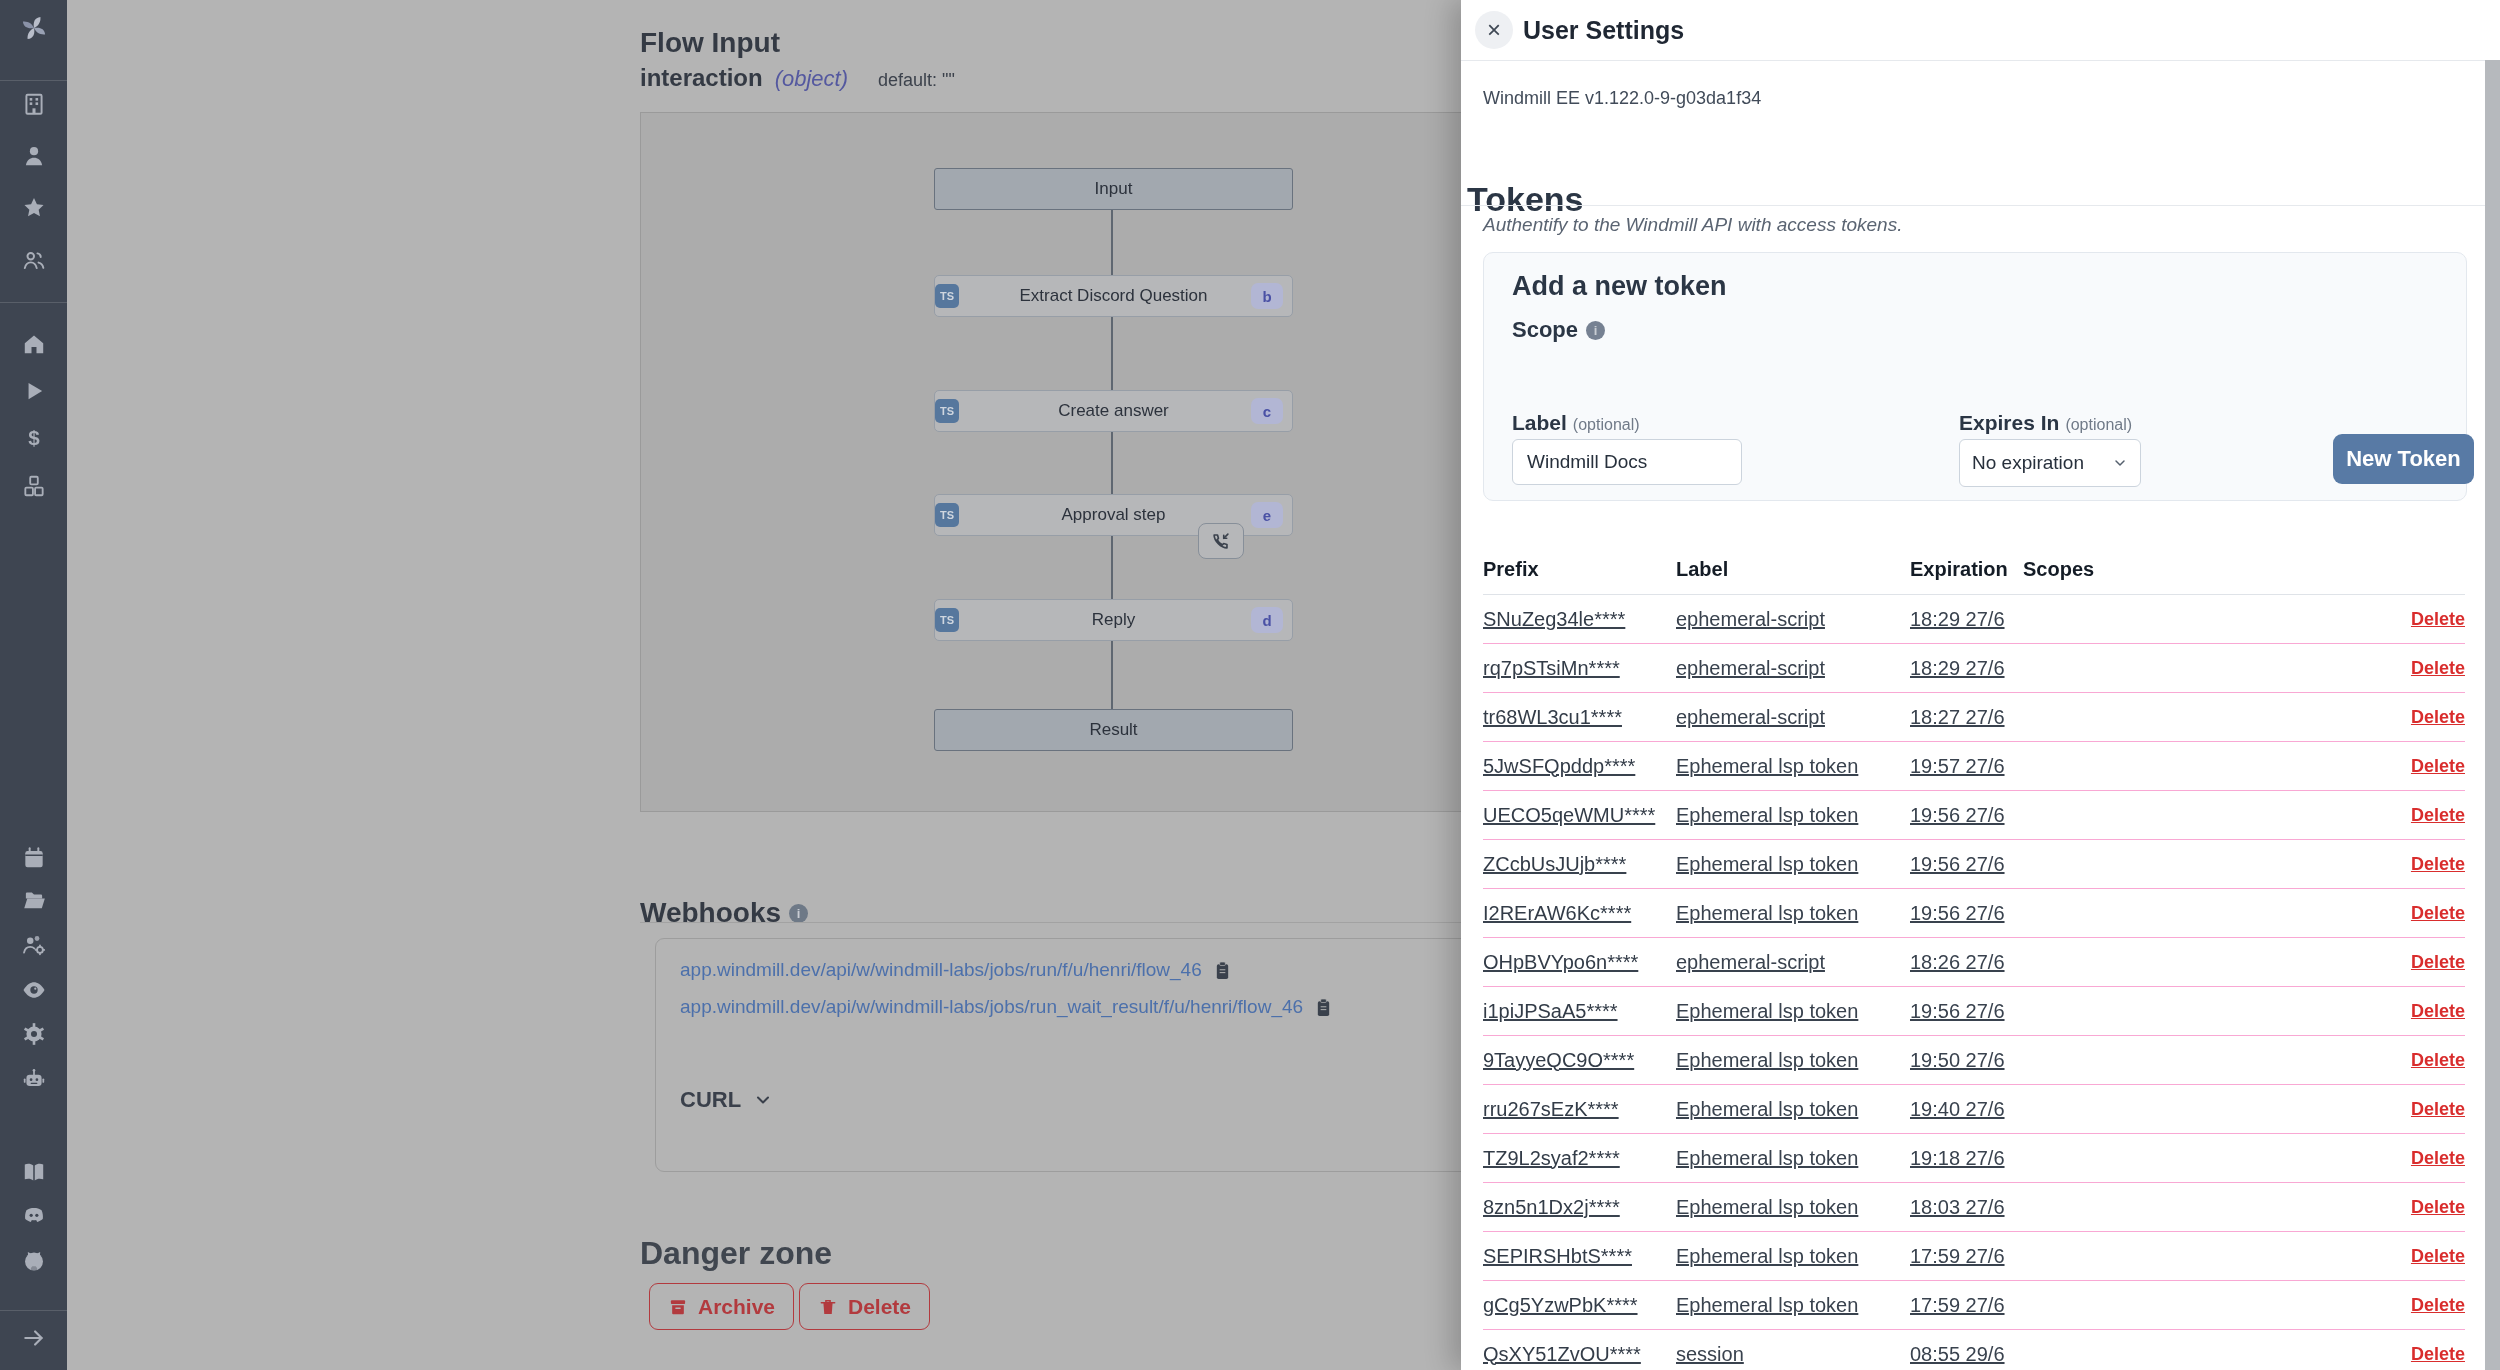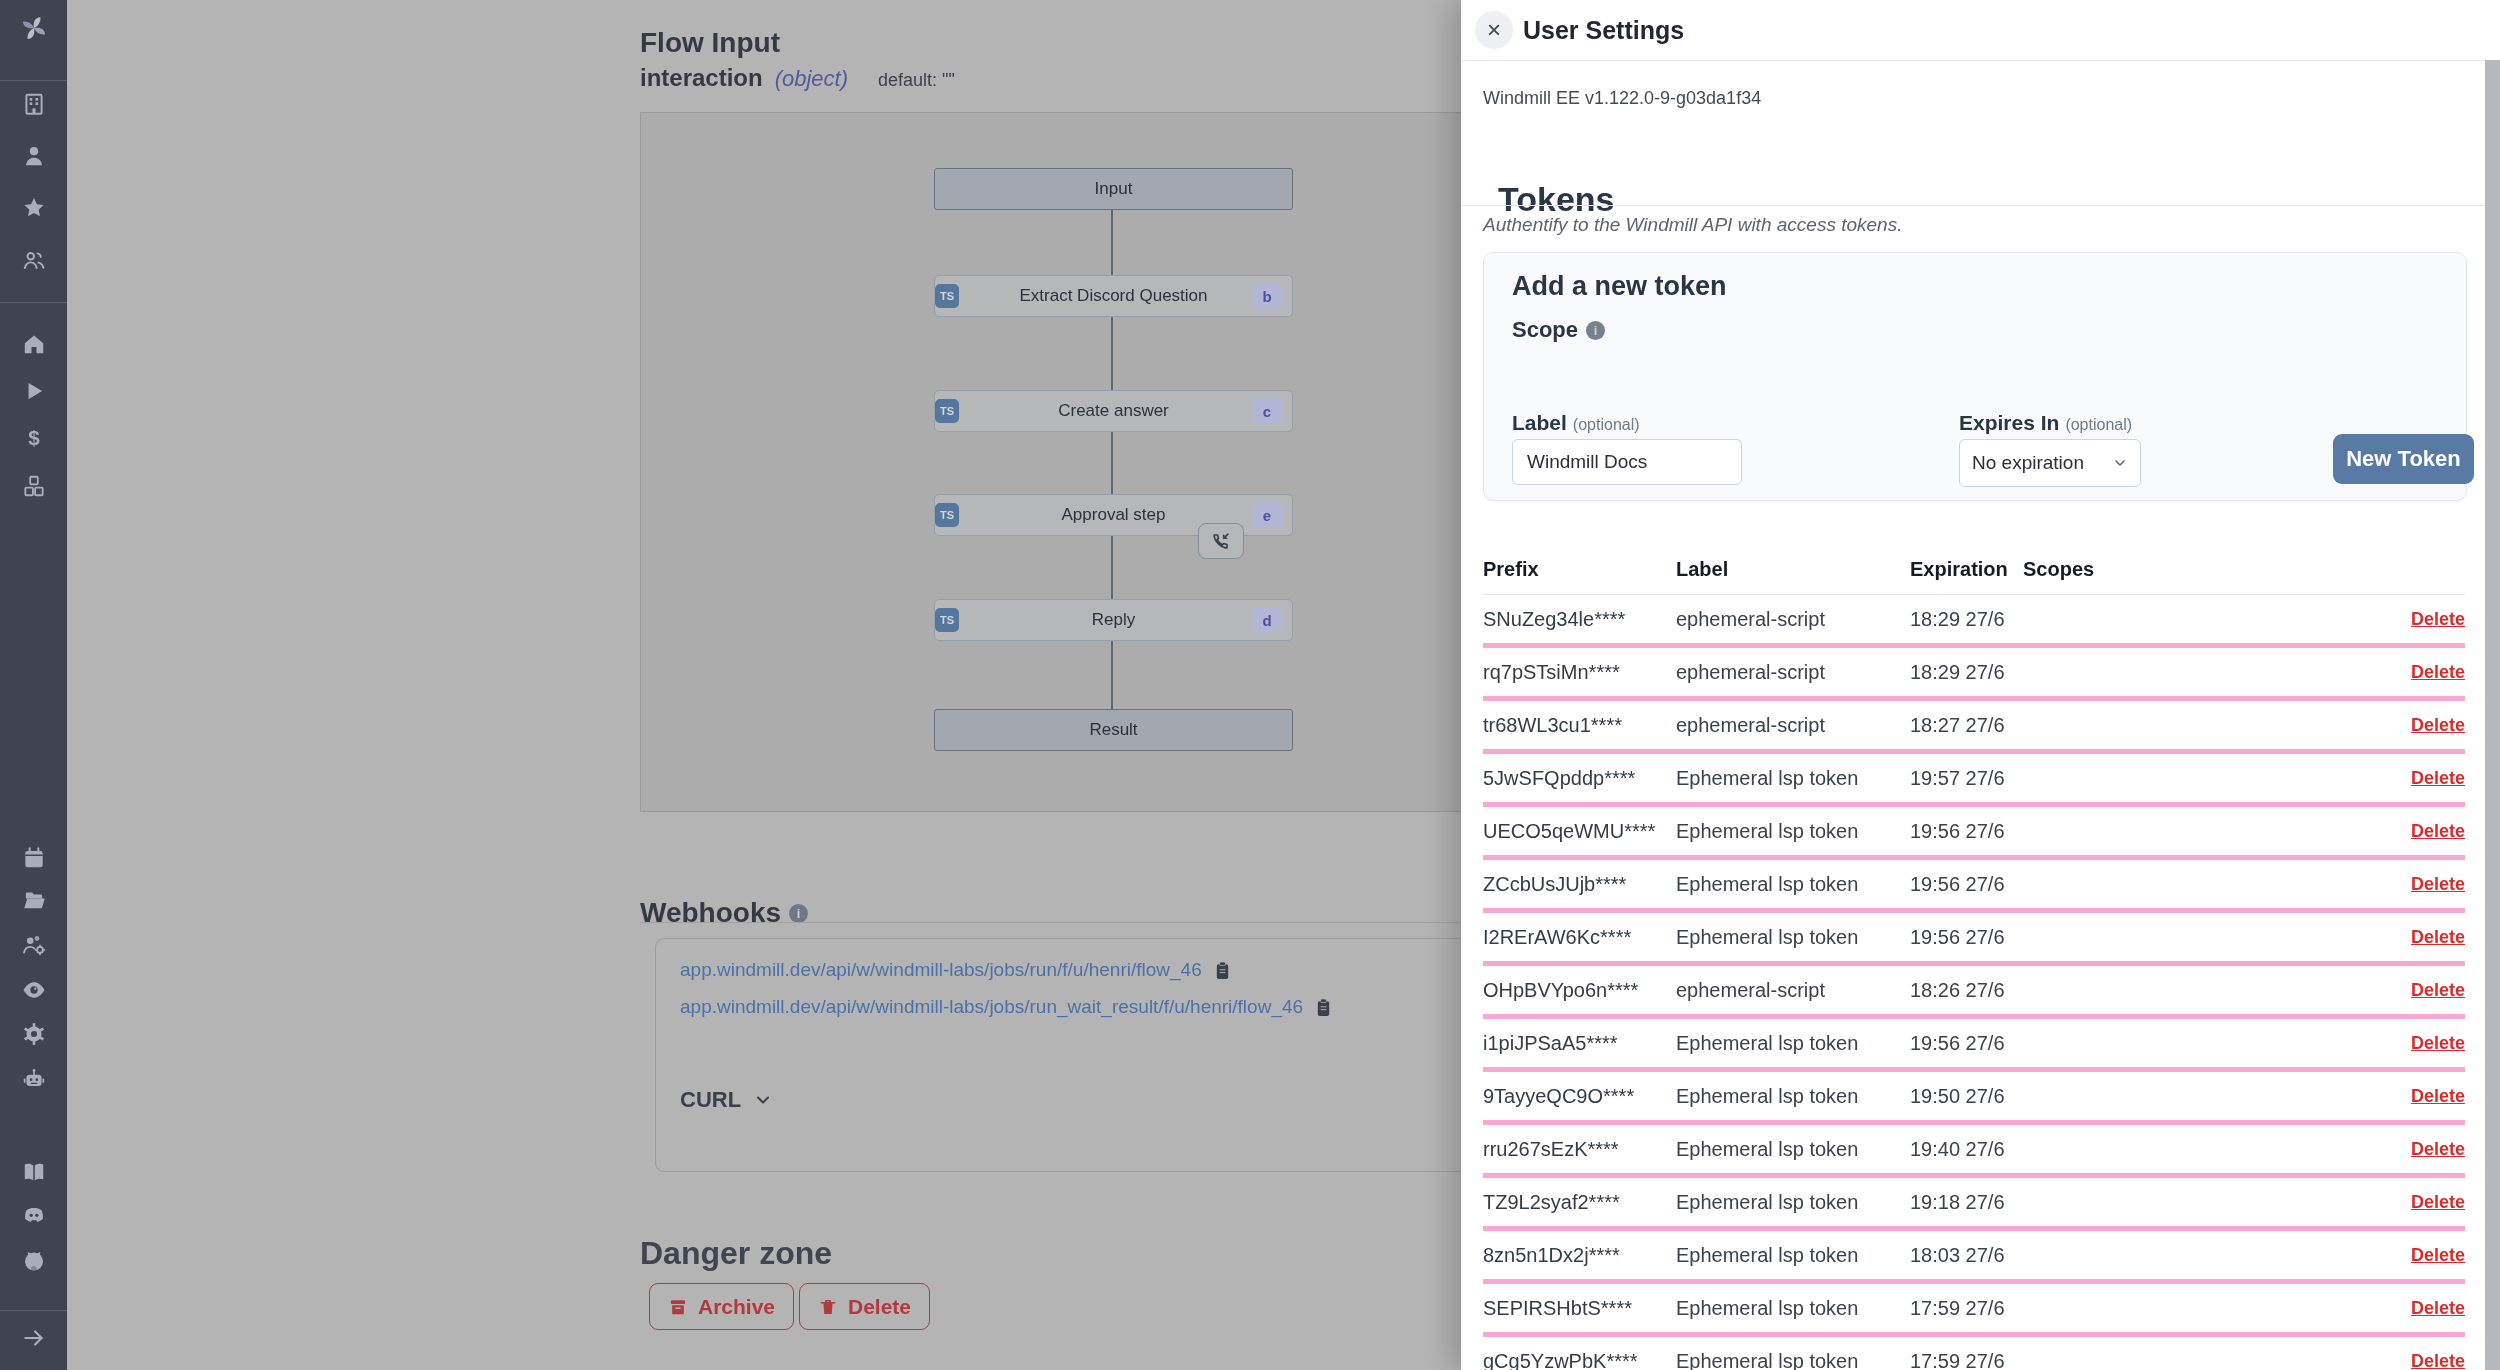--- a/index.html
+++ b/index.html
@@ -52,21 +52,21 @@
               display:flex;align-items:center;gap:10px;padding:0 18px;cursor:pointer;}
 
   
   .drawer{position:absolute;left:1461px;top:0;width:1039px;height:1370px;background:#ffffff;z-index:10;
           box-shadow:-10px 0 26px rgba(0,0,0,0.20);}
   .drawer-header{position:absolute;left:0;top:0;width:100%;height:60px;border-bottom:1px solid #e6e9ed;background:#fff;}
   .close-btn{position:absolute;left:14px;top:11px;width:38px;height:38px;border-radius:50%;background:#eef0f3;border:none;
              color:#3f4854;font-size:24px;line-height:38px;text-align:center;cursor:pointer;padding:0;}
   .drawer-title{position:absolute;left:62px;top:0;line-height:60px;font-size:25px;font-weight:700;color:#1f2733;}
   .version{position:absolute;left:22px;top:88px;font-size:18px;color:#414b59;}
-  .tokens-h{position:absolute;left:37px;top:148px;font-size:34px;font-weight:800;color:#2b3645;margin-top:32px;}
+  .tokens-h{position:absolute;left:6px;top:148px;font-size:34px;font-weight:800;color:#2b3645;margin-top:32px;}
   .tokens-div{position:absolute;left:0;top:205px;width:1024px;height:1px;background:#e6e9ed;}
   .tokens-sub{position:absolute;left:22px;top:214px;font-size:19px;font-style:italic;color:#5a6472;}
 
   .add-card{position:absolute;left:22px;top:252px;width:982px;height:247px;background:#f8fafc;border:1px solid #e3e8ee;border-radius:10px;}
   .card-h{position:absolute;left:28px;top:18px;font-size:27px;font-weight:700;color:#2b3645;}
   .scope-label{position:absolute;left:28px;top:64px;font-size:22px;font-weight:600;color:#2b3645;display:flex;align-items:center;gap:8px;}
   .scope-input{position:absolute;left:28px;top:96px;width:894px;height:44px;background:#eef1f5;border:1px solid #ccd4dd;border-radius:6px;
                font-family:"DejaVu Sans Mono",monospace;font-size:18px;color:#27303c;padding:0 15px;}
   .field-label{position:absolute;font-size:21px;font-weight:600;color:#2b3645;}
   .opt{font-size:16px;font-weight:400;color:#707a88;margin-left:6px;}
@@ -75,21 +75,21 @@
   .select-box{position:absolute;left:475px;top:186px;width:156px;height:46px;background:#fff;border:1px solid #ccd4dd;border-radius:6px;
               display:flex;align-items:center;justify-content:space-between;padding:0 12px;cursor:pointer;}
   .select-text{font-size:19px;color:#27303c;}
   .primary-btn{position:absolute;left:849px;top:181px;width:141px;height:50px;background:#587aa5;border:none;border-radius:9px;
                color:#fff;font-size:22px;font-weight:700;font-family:"Liberation Sans",sans-serif;cursor:pointer;}
 
   .tok-table{position:absolute;left:22px;top:552px;width:982px;}
   .t-grid{display:grid;grid-template-columns:193px 234px 113px 1fr max-content;align-items:center;}
   .t-head{height:34px;font-size:20px;font-weight:700;color:#141c26;}
   .t-head-div{height:1px;background:#dfe3e8;margin-top:8px;}
-  .t-row{height:48px;border-bottom:5px solid #f9a8d4;font-size:20px;color:#39424e;}
+  .t-row{height:48px;border-bottom:1px solid #f9a8d4;font-size:20px;color:#39424e;text-decoration:underline;}
   .t-prefix{color:#333c48;}
   .del-link{font-size:18px;font-weight:600;color:#d92d2d;text-decoration:underline;cursor:pointer;justify-self:end;}
 
   .panel-scrollbar{position:absolute;right:0;top:60px;width:15px;height:1310px;background:#b6b9bd;cursor:pointer;}
 </style>
 </head>
 <body>
 
 <aside class="sidebar">
   <div class="sb-icon" style="top:14px">

